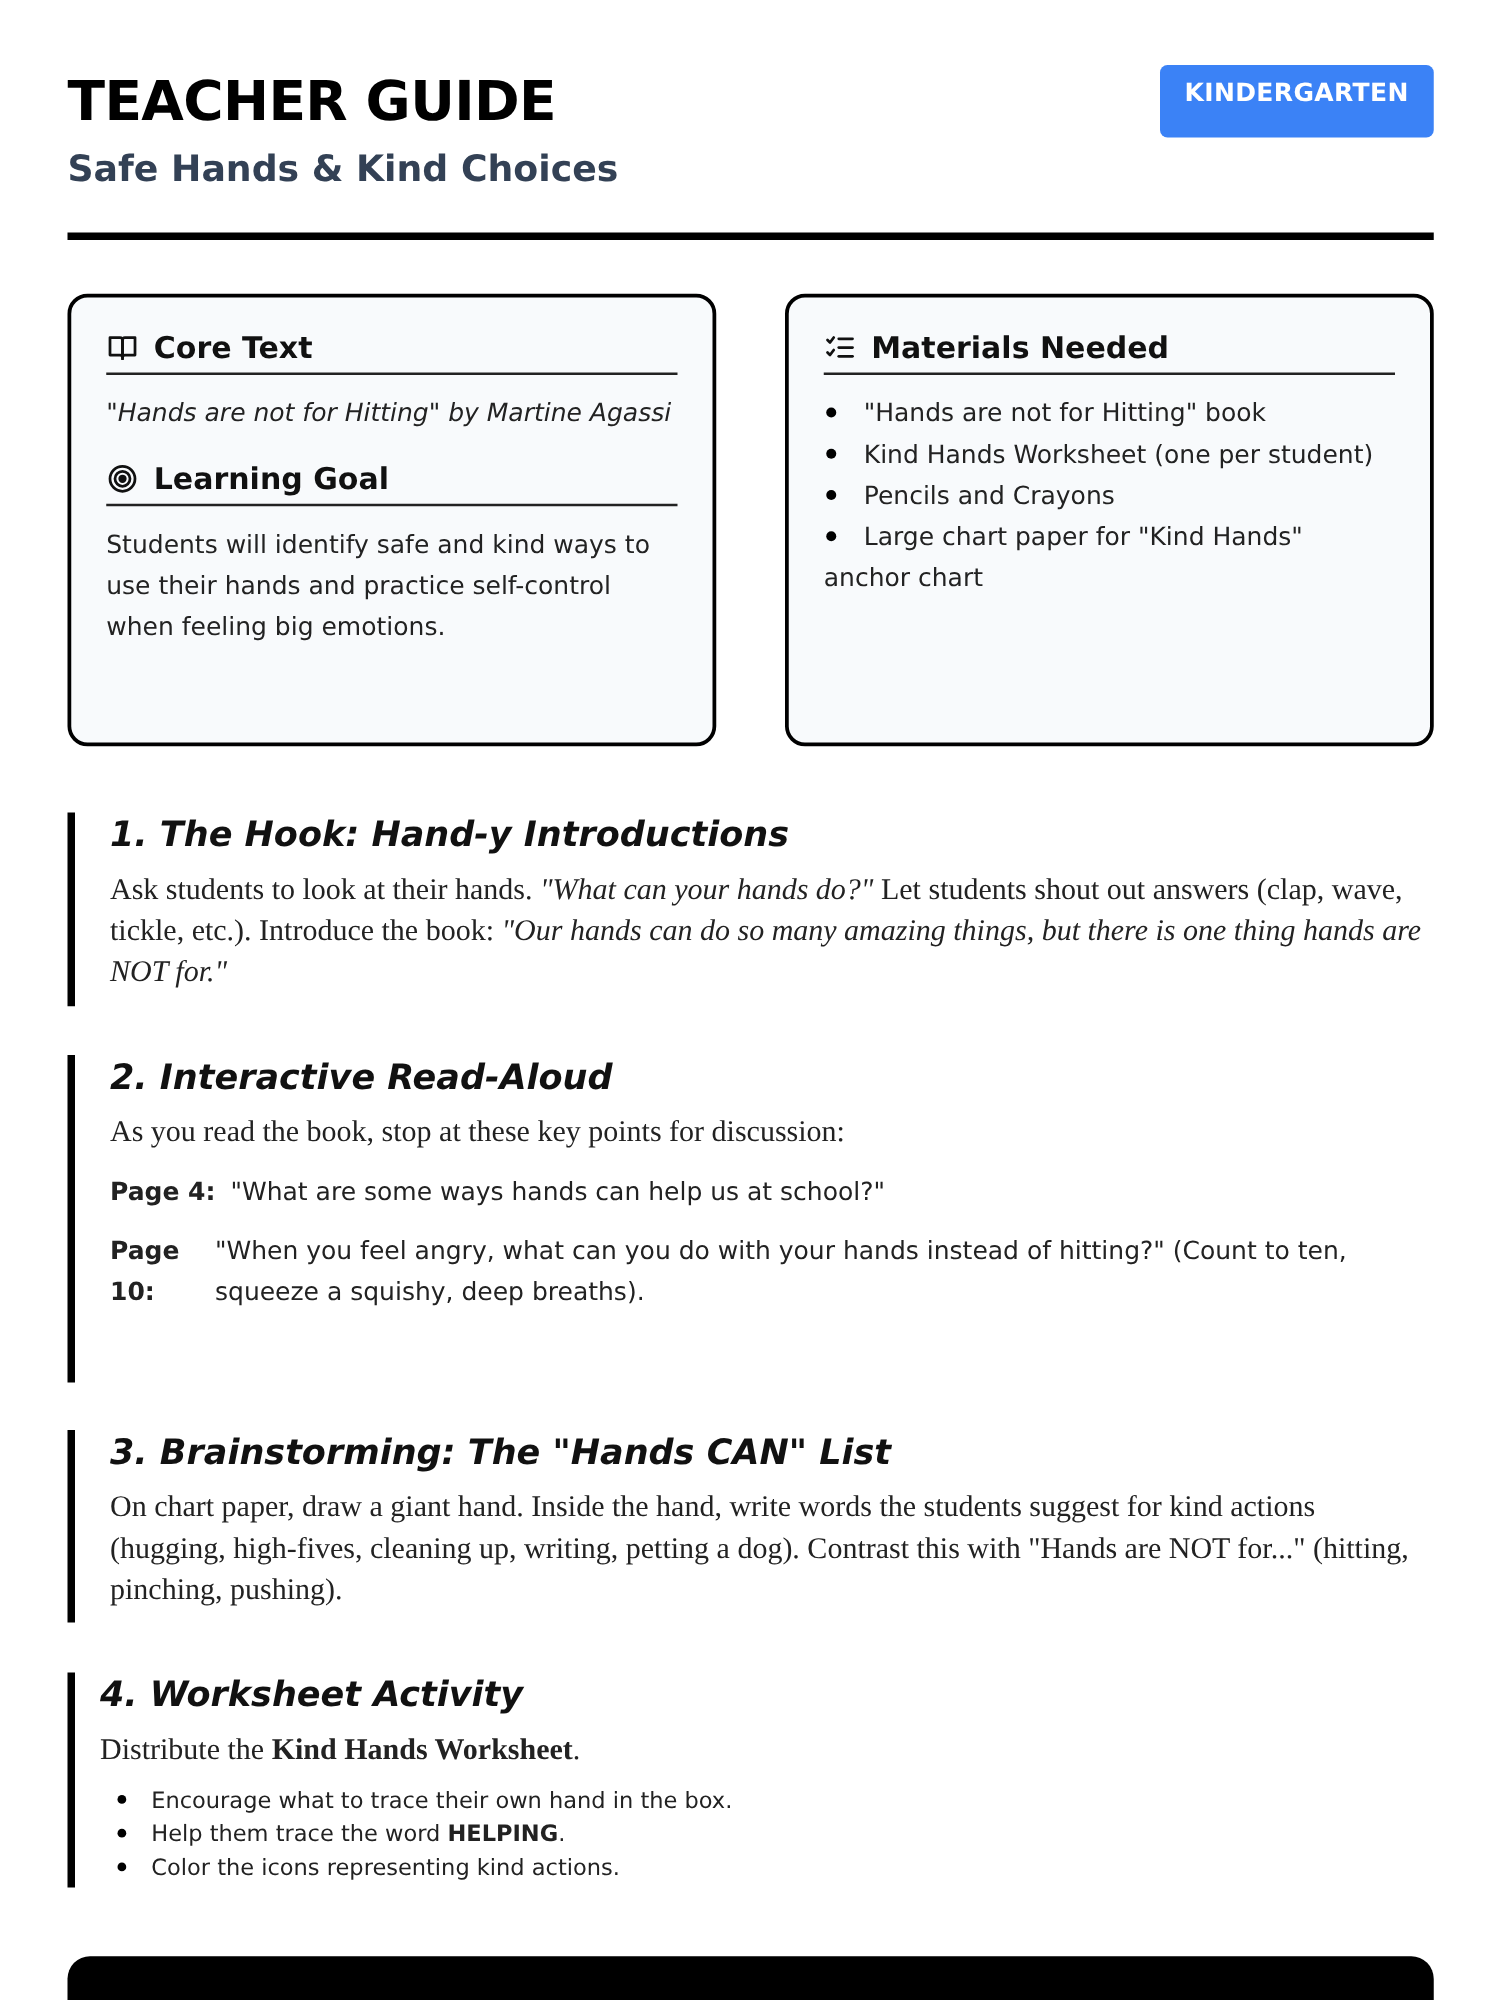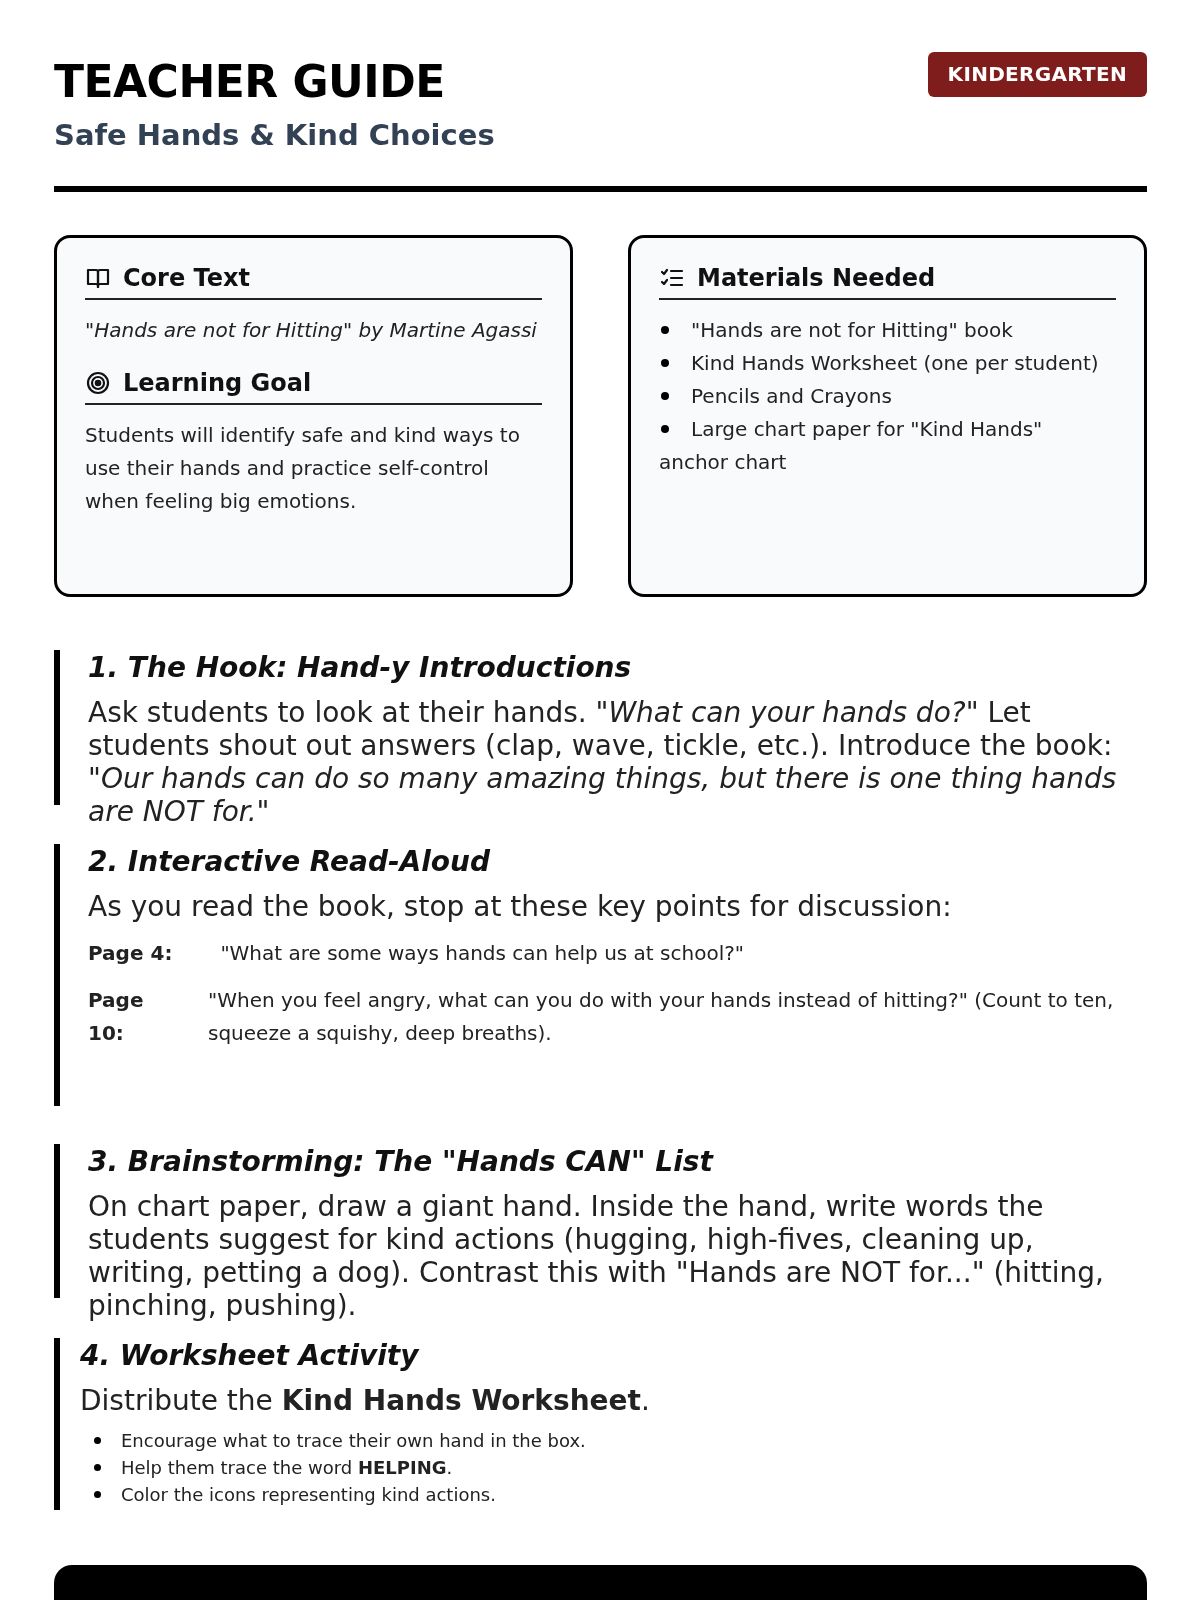--- a/index.html
+++ b/index.html
@@ -5,51 +5,51 @@
   * { box-sizing: border-box; margin: 0; padding: 0; }
   html, body { width: 1200px; height: 1600px; background: #ffffff; overflow: hidden; }
   body { font-family: "DejaVu Sans", sans-serif; color: #111111; position: relative; }
 
   .page { position: absolute; left: 54px; top: 0; width: 1093px; }
 
   
   .header { position: relative; height: 196px; }
   .title { position: absolute; left: 0; top: 56px; font-size: 44px; font-weight: 900; letter-spacing: -0.5px; color: #000; font-family: "DejaVu Sans", sans-serif; }
   .subtitle { position: absolute; left: 0; top: 118px; font-size: 29px; font-weight: 700; color: #334155; font-family: "DejaVu Sans", sans-serif; }
-  .badge { position: absolute; right: 0; top: 52px; height: 45px; padding: 0 20px; background: #7f1d1d; color: #fff; border-radius: 6px; font-size: 20px; font-weight: 600; line-height: 45px; letter-spacing: 0.3px; }
+  .badge { position: absolute; right: 0; top: 52px; height: 58px; padding: 0 20px; background: #3b82f6; color: #fff; border-radius: 6px; font-size: 20px; font-weight: 600; line-height: 45px; letter-spacing: 0.3px; }
   .rule { position: absolute; left: 0; top: 186px; width: 1093px; height: 6px; background: #000; }
 
   
   .cards { position: absolute; top: 235px; left: 0; width: 1093px; height: 362px; }
   .card { position: absolute; top: 0; width: 519px; height: 362px; background: #f8fafc; border: 3px solid #000; border-radius: 16px; padding: 26px 28px; }
   .card.left { left: 0; }
   .card.right { left: 574px; }
   .card-head { display: flex; align-items: center; gap: 12px; padding-bottom: 6px; border-bottom: 2px solid #222; margin-bottom: 14px; }
   .card-head .icon { width: 26px; height: 26px; display: inline-flex; align-items: center; justify-content: center; }
   .card-head .label { font-size: 24px; font-weight: 700; color: #111; }
   .card p { font-size: 20px; line-height: 33px; color: #222; }
   .card p.italic { font-style: italic; }
   .card .gap { height: 22px; }
   .mat-list { list-style: none; font-size: 20px; line-height: 33px; color: #222; }
   .mat-list li { position: relative; padding-left: 0; }
   .mat-list li .dot { display: inline-block; width: 8px; height: 8px; background: #000; border-radius: 50%; margin: 0 22px 3px 2px; vertical-align: middle; }
 
   
   .section { position: absolute; left: 0; width: 1093px; border-left: 6px solid #000; padding-left: 28px; }
   .section h2 { font-size: 28px; font-weight: 700; font-style: italic; color: #111; line-height: 36px; margin-bottom: 10px; }
-  .section p { font-size: 28px; line-height: 33px; color: #222; }
+  .section p { font-size: 24px; line-height: 33px; color: #222; font-family: Liberation Serif, serif; }
   .section em { font-style: italic; }
   .section strong { font-weight: 700; }
 
   .s1 { top: 650px; height: 155px; }
   .s2 { top: 844px; height: 262px; }
   .s3 { top: 1144px; height: 154px; }
   .s4 { top: 1338px; height: 172px; padding-left: 20px; }
 
-  .disc-row { display: flex; font-size: 20px; line-height: 33px; color: #222; margin-top: 14px; gap: 36px; }
+  .disc-row { display: flex; font-size: 20px; line-height: 33px; color: #222; margin-top: 14px; }
   .disc-row .pg { font-weight: 700; white-space: nowrap; margin-right: 12px; }
   .disc-row.narrow .pg { width: 72px; white-space: normal; margin-right: 12px; }
   .disc-row .q { flex: 1; }
 
   .ws-list { list-style: none; margin-top: 10px; padding-left: 14px; }
   .ws-list li { font-size: 18px; line-height: 27px; color: #222; }
   .ws-list li .dot { display: inline-block; width: 7px; height: 7px; background: #000; border-radius: 50%; margin: 0 20px 3px 0; vertical-align: middle; }
 
   .footer-bar { position: absolute; left: 54px; top: 1565px; width: 1093px; height: 60px; background: #000; border-radius: 18px 18px 0 0; }
 </style>

